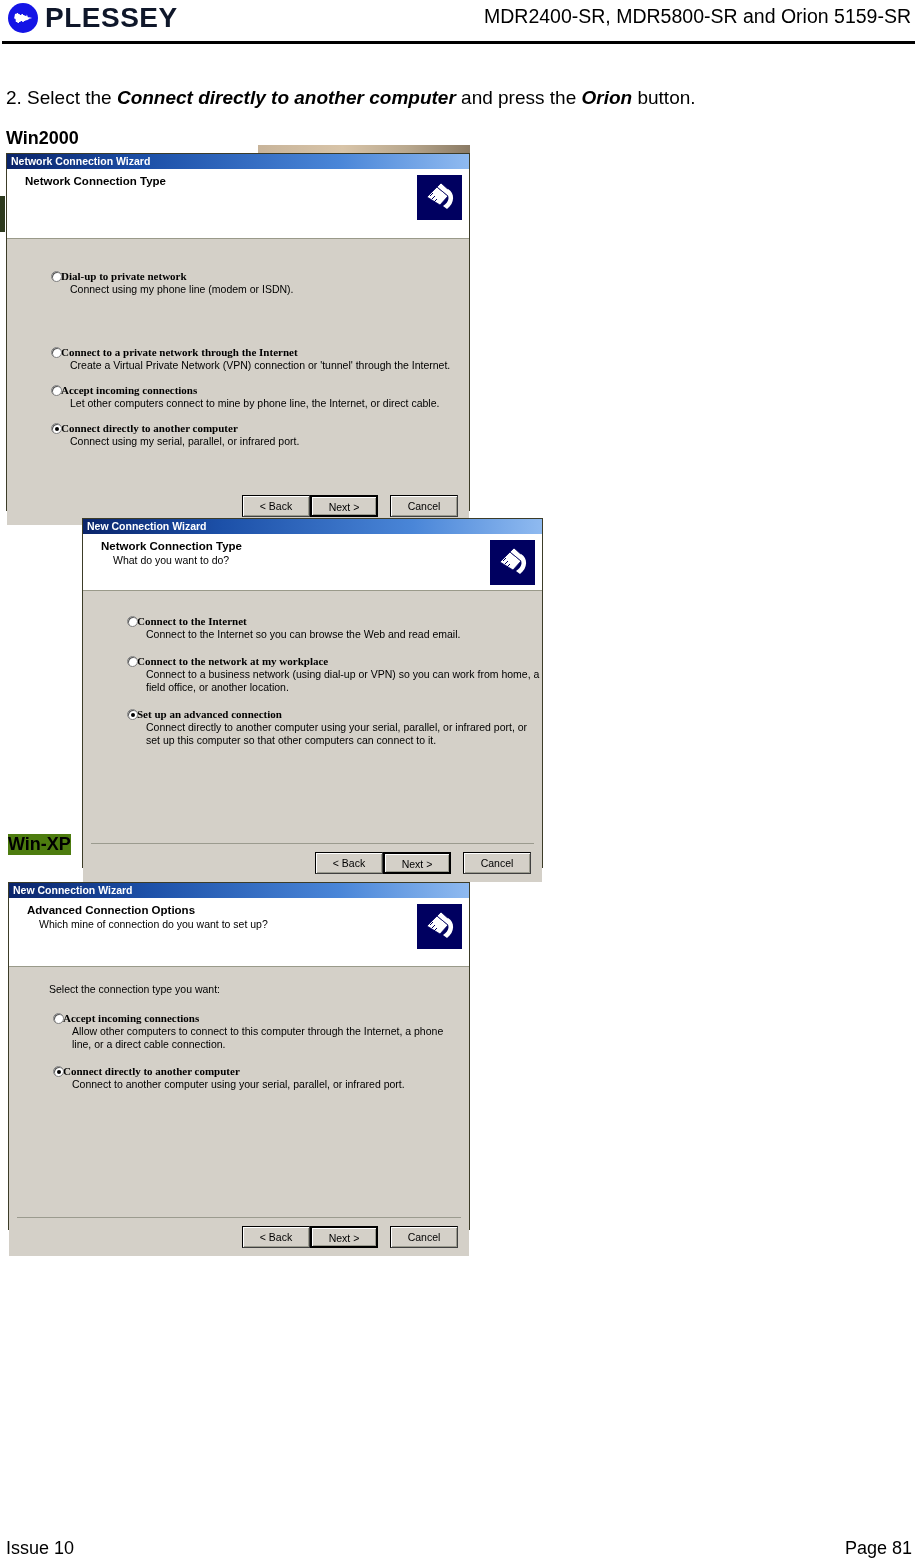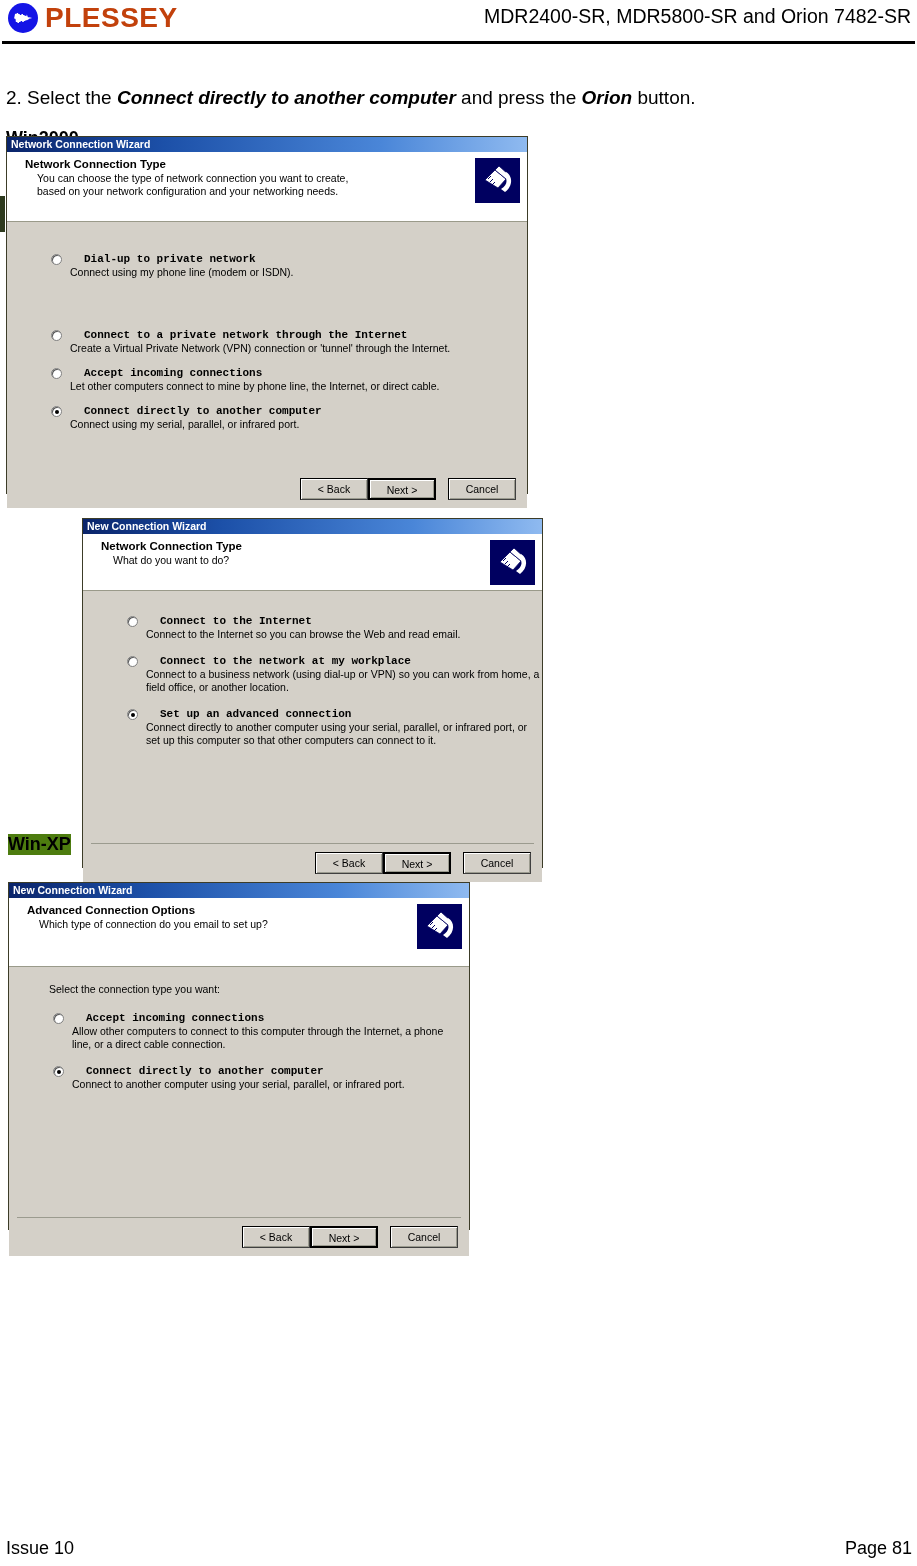--- a/index.html
+++ b/index.html
@@ -28,21 +28,21 @@
     border-radius: 50%;
     background: #1414e6;
     position: relative;
     display: block;
   }
   .logo-mark svg { position: absolute; left: 0; top: 0; }
   .logo-word {
     font-family: "Liberation Sans", sans-serif;
     font-size: 28px; font-weight: bold;
     letter-spacing: 0.5px;
-    color: #c2410c;
+    color: #0f172a;
     line-height: 30px;
   }
   .header-title {
     position: absolute;
     right: 6px; top: 5px;
     font-size: 19.5px;
     font-family: "Liberation Sans", sans-serif;
     white-space: nowrap;
   }
   .header-rule {
@@ -176,23 +176,23 @@
     position: absolute;
     left: 2.5px; top: 2.5px;
     width: 4px; height: 4px;
     border-radius: 50%;
     background: #000;
     display: none;
   }
   .radio.checked .dot { display: block; }
   .opt-label {
     display: block;
-    margin-left: 33px;
+    margin-left: 10px;
     font-size: 11px; font-weight: bold;
-    font-family: Liberation Mono, monospace;
+    font-family: Liberation Serif, serif;
     white-space: nowrap;
     line-height: 14px;
   }
   .opt-desc {
     display: block;
     margin-left: 19px;
     font-size: 10.5px;
     font-family: "Liberation Sans", sans-serif;
     line-height: 13px;
   }
@@ -230,37 +230,36 @@
     <span class="logo-mark">
       <svg width="30" height="30" viewBox="0 0 30 30">
         <g stroke="#ffffff" stroke-width="1.5" fill="none" stroke-linecap="round">
           <path d="M7 15 L7.8 11 L8.6 19 L9.4 10 L10.2 20 L11 11 L11.8 19 L12.6 12 L13.4 18 L14.2 11 L15 19 L15.8 12 L16.6 18 L17.4 13 L18.2 17 L19 14 L19.8 16 L21 15"></path>
           <path d="M7 15 L23 15" stroke-width="0.9"></path>
         </g>
       </svg>
     </span>
     <span class="logo-word">PLESSEY</span>
   </div>
-  <div class="header-title">MDR2400-SR, MDR5800-SR and Orion 7482-SR</div>
+  <div class="header-title">MDR2400-SR, MDR5800-SR and Orion 5159-SR</div>
   <div class="header-rule"></div>
 </div>
 
 <div class="step-line"><span>2. Select the </span><b>Connect directly to another computer</b><span> and press the </span><b>Orion</b><span> button.</span></div>
 
 <div class="os-label" id="os-win2000">Win2000</div>
 
 <div class="wallpaper-strip" style="left:258px; top:145px; width:212px; height:10px;"></div>
 
-<div class="dlg" style="left:6px; top:136px; width:522px; height:358px;">
+<div class="dlg" style="left:6px; top:153px; width:464px; height:358px;">
   <div class="dlg-titlebar">
     <span class="dlg-title">Network Connection Wizard</span>
   </div>
   <div class="dlg-banner" style="height:70px;">
     <div class="banner-head">Network Connection Type</div>
-    <div class="banner-sub">You can choose the type of network connection you want to create, based on your network configuration and your networking needs.</div>
     <div class="banner-icon">
       <svg width="45" height="45" viewBox="0 0 45 45">
         <rect width="45" height="45" fill="#000060"></rect>
         <g fill="#ffffff" stroke="#000060" stroke-width="0.8">
           <path d="M10 22 L20 12 L31 21 L23 30 Z"></path>
           <path d="M20 12 L24 8 L34 17 L31 21 Z"></path>
         </g>
         <path d="M31 14 C38 18, 38 28, 30 34 L26 31 C33 27, 33 20, 28 17 Z" fill="#ffffff"></path>
         <g stroke="#000060" stroke-width="1">
           <path d="M13 21 L16 18"></path>
@@ -358,21 +357,21 @@
 </div>
 
 <div class="os-label" id="os-winxp">Win-XP</div>
 
 <div class="dlg" style="left:8px; top:882px; width:462px; height:348px;">
   <div class="dlg-titlebar">
     <span class="dlg-title">New Connection Wizard</span>
   </div>
   <div class="dlg-banner" style="height:69px;">
     <div class="banner-head">Advanced Connection Options</div>
-    <div class="banner-sub">Which type of connection do you email to set up?</div>
+    <div class="banner-sub">Which mine of connection do you want to set up?</div>
     <div class="banner-icon">
       <svg width="45" height="45" viewBox="0 0 45 45">
         <rect width="45" height="45" fill="#000060"></rect>
         <g fill="#ffffff" stroke="#000060" stroke-width="0.8">
           <path d="M10 22 L20 12 L31 21 L23 30 Z"></path>
           <path d="M20 12 L24 8 L34 17 L31 21 Z"></path>
         </g>
         <path d="M31 14 C38 18, 38 28, 30 34 L26 31 C33 27, 33 20, 28 17 Z" fill="#ffffff"></path>
         <g stroke="#000060" stroke-width="1">
           <path d="M13 21 L16 18"></path>

